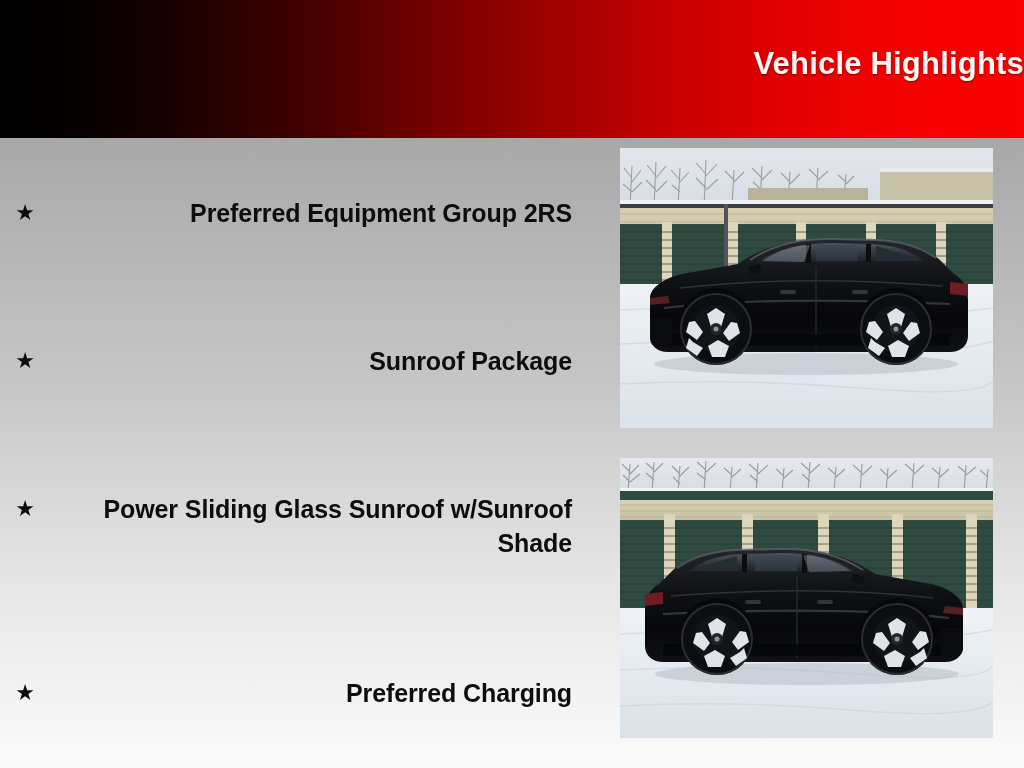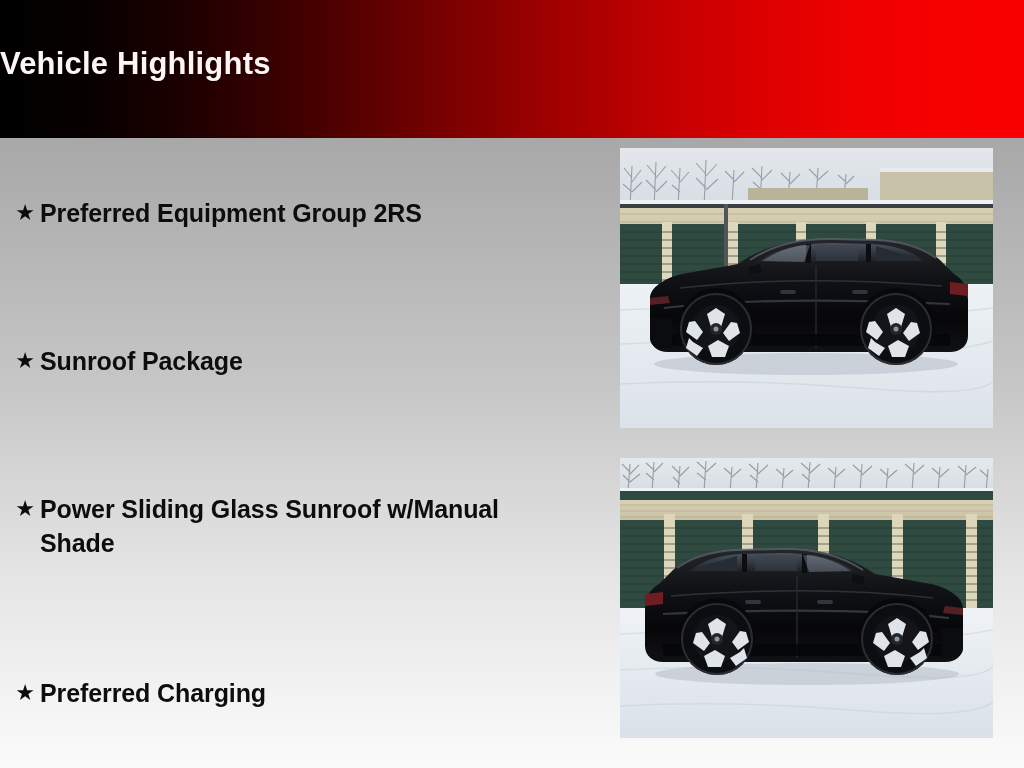--- a/index.html
+++ b/index.html
@@ -24,21 +24,21 @@
         #000000 0%, #070000 8%, #1d0000 18%,
         #430000 30%, #740000 42%, #a00000 54%,
         #c40000 65%, #df0000 75%, #ef0000 84%,
         #f70000 92%, #fa0000 100%);
     overflow:hidden;
   }
   #header-title {
     position:absolute;
     left:0; right:0;
     top:48px;
-    text-align:left;
+    text-align:right;
     color:#fdf6f4;
     font-size:31px;
     font-weight:bold;
     letter-spacing:.2px;
     text-shadow:0 1px 2px rgba(0,0,0,.45);
     line-height:1;
   }
 
   
   #features {
@@ -58,23 +58,23 @@
     top:0;
     width:26px;
     font-size:22px;
     line-height:1;
     color:#0c0c0c;
     text-align:center;
     user-select:none;
   }
   .feature-text {
     position:absolute;
-    left:40px;
+    left:72px;
     width:500px;
-    text-align:left;
+    text-align:right;
     color:#0d0d0d;
     font-size:25px;
     font-weight:bold;
     line-height:34px;
     letter-spacing:-.1px;
   }
 
   
   #row-0 { top:58px; }
   #row-0 .bullet-star { top:6px; }
@@ -111,21 +111,21 @@
       <span class="feature-text">Preferred Equipment Group 2RS</span>
     </div>
 
     <div class="feature-row" id="row-1">
       <span class="bullet-star">★</span>
       <span class="feature-text">Sunroof Package</span>
     </div>
 
     <div class="feature-row" id="row-2">
       <span class="bullet-star">★</span>
-      <span class="feature-text">Power Sliding Glass Sunroof w/Manual Shade</span>
+      <span class="feature-text">Power Sliding Glass Sunroof w/Sunroof Shade</span>
     </div>
 
     <div class="feature-row" id="row-3">
       <span class="bullet-star">★</span>
       <span class="feature-text">Preferred Charging</span>
     </div>
 
   </div>
 
   <div class="photo" id="photo-0">

